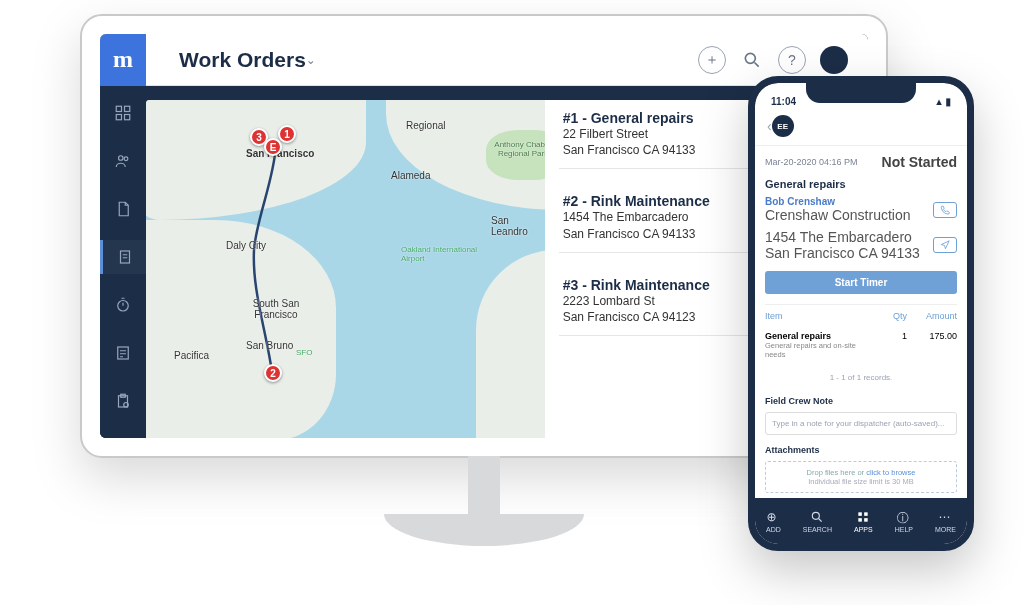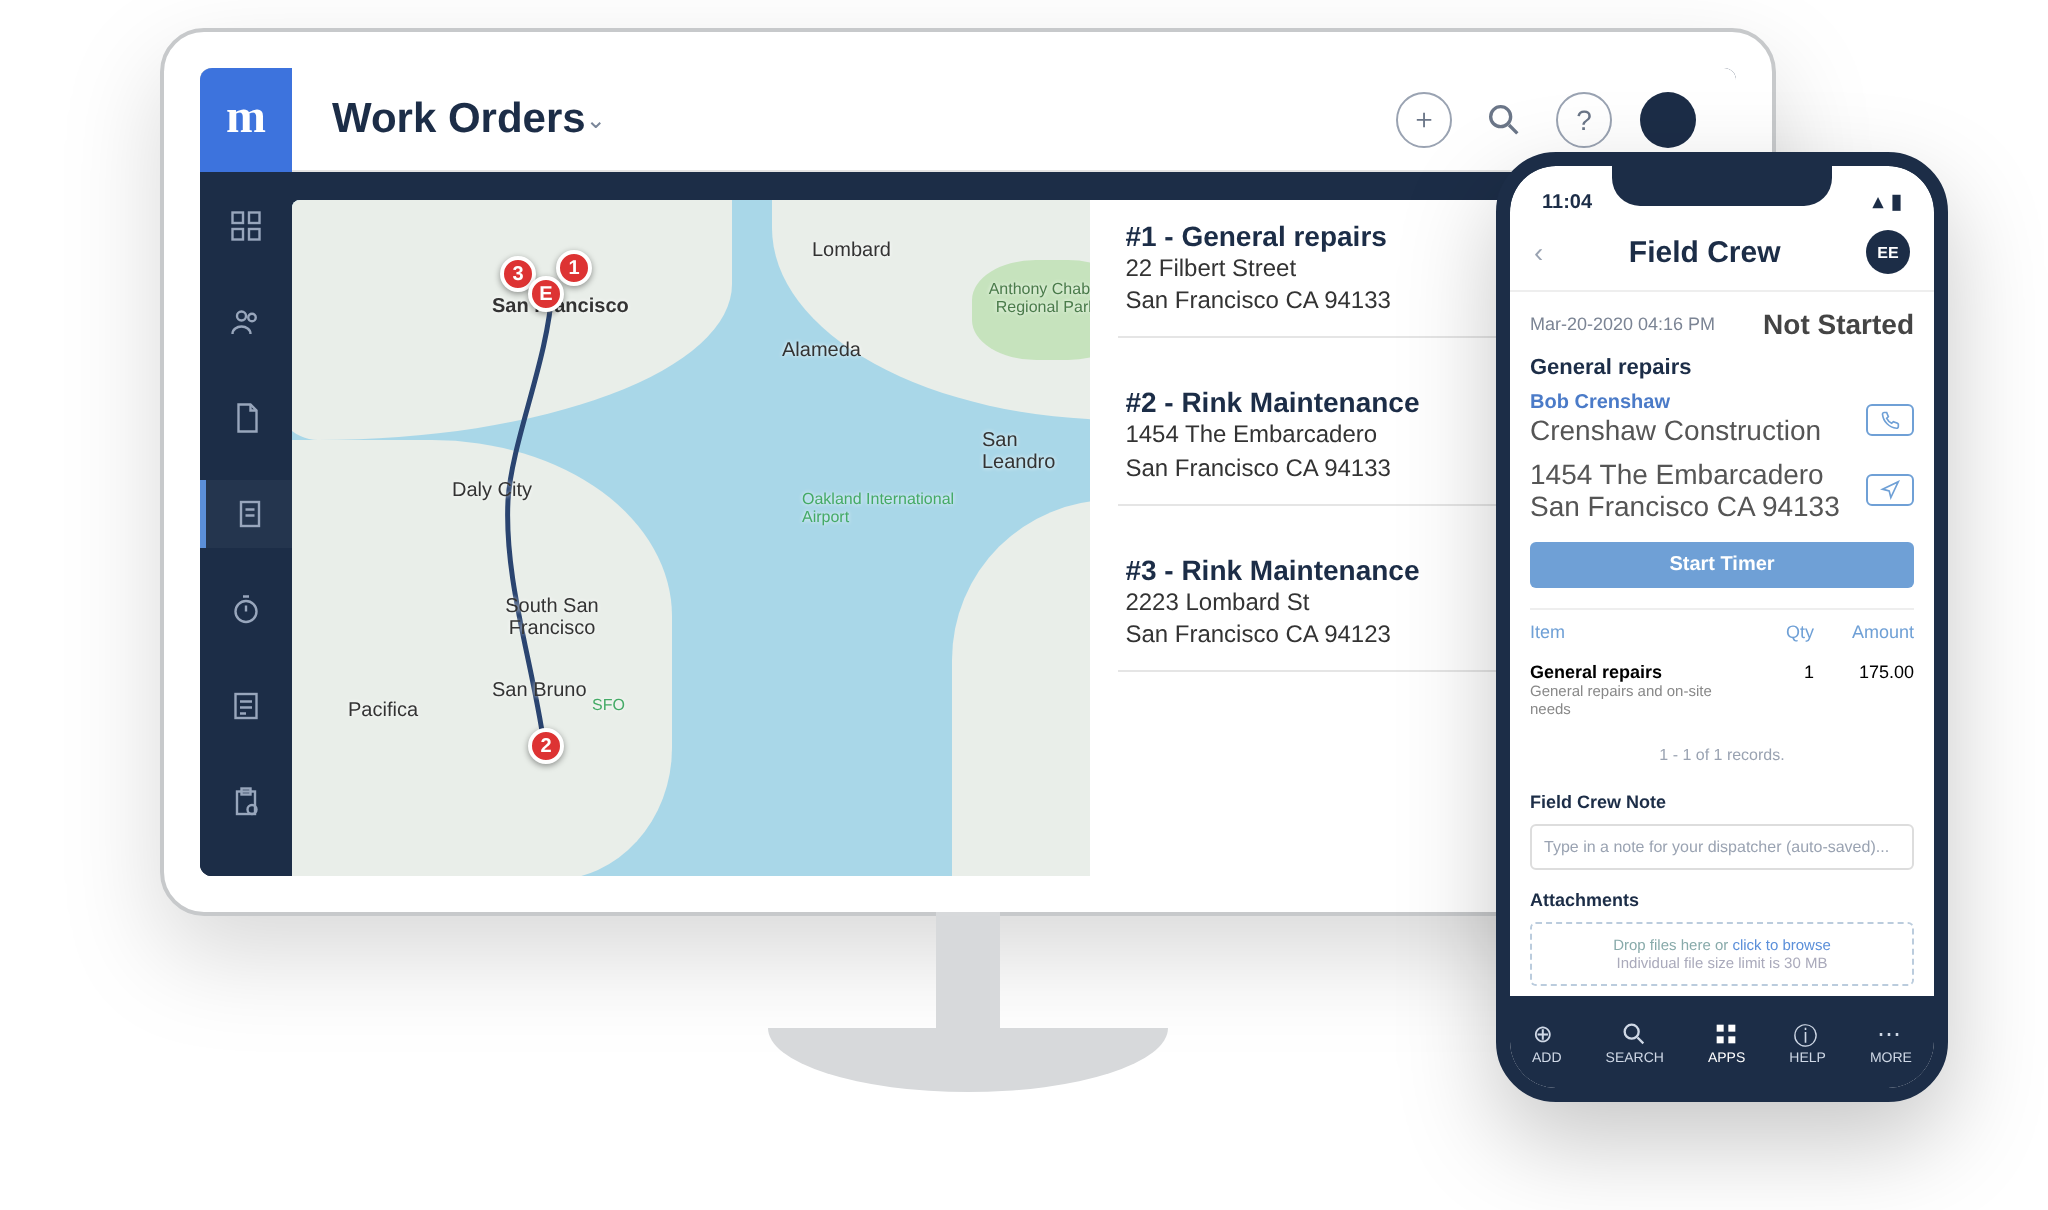--- a/index.html
+++ b/index.html
@@ -61,21 +61,21 @@
   .logo-box {
     width: 46px; height: 52px;
     background: #3d73dd;
     color: #fff;
     font-weight: 700;
     font-size: 24px;
     display: flex; align-items: center; justify-content: center;
     font-family: Georgia, serif;
   }
   .page-title-wrap {
-    padding-left: 20px;
+    padding-left: 33px;
     display: flex; align-items: center; gap: 0;
   }
   .page-title {
     font-size: 21px;
     font-weight: 700;
     color: #1c2d47;
   }
   .caret-down {
     color: #7a8699;
     font-size: 12px;
@@ -435,21 +435,21 @@
         <div class="map">
           <div class="land l1"></div>
           <div class="land l2"></div>
           <div class="land l3"></div>
           <div class="land l4"></div>
           <div class="land park"></div>
           <svg class="route" style="left:0;top:0;width:100%;height:100%;position:absolute;">
             <path d="M130 45 C128 80, 110 120, 108 150 C106 190, 120 230, 126 272"></path>
           </svg>
           <div class="city-label" style="left:100px;top:48px;font-weight:600;">San Francisco</div>
-          <div class="city-label" style="left:260px;top:20px;">Lombard</div>
+          <div class="city-label" style="left:260px;top:20px;">Regional</div>
           <div class="city-label" style="left:245px;top:70px;">Alameda</div>
           <div class="city-label" style="left:80px;top:140px;">Daly City</div>
           <div class="city-label" style="left:345px;top:115px;">San Leandro</div>
           <div class="city-label" style="left:95px;top:198px;text-align:center;width:70px;">South San Francisco</div>
           <div class="city-label" style="left:100px;top:240px;">San Bruno</div>
           <div class="city-label" style="left:28px;top:250px;text-align:center;">Pacifica</div>
 
           <div class="city-label" style="left:255px;top:145px;color:#4a6;font-size:8px;width:80px;">Oakland International Airport</div>
           <div class="city-label" style="left:342px;top:40px;color:#4a7b4a;font-size:8px;width:70px;text-align:center;">Anthony Chabot Regional Park</div>
           <div class="city-label" style="left:150px;top:248px;color:#4a6;font-size:8px;">SFO</div>
@@ -496,21 +496,20 @@
     <div class="phone-statusbar">
       <span>11:04</span>
       <span class="sb-right">
         <span>▴</span>
         <span>▮</span>
       </span>
     </div>
 
     <div class="phone-header">
       <span class="phone-back">‹</span>
-      <span class="phone-title">Field Crew</span>
       <span class="phone-avatar">EE</span>
     </div>
 
     <div class="phone-body">
       <div class="phone-row">
         <span class="phone-meta">Mar-20-2020 04:16 PM</span>
         <span class="phone-status">Not Started</span>
       </div>
       <div class="phone-h">General repairs</div>
 

